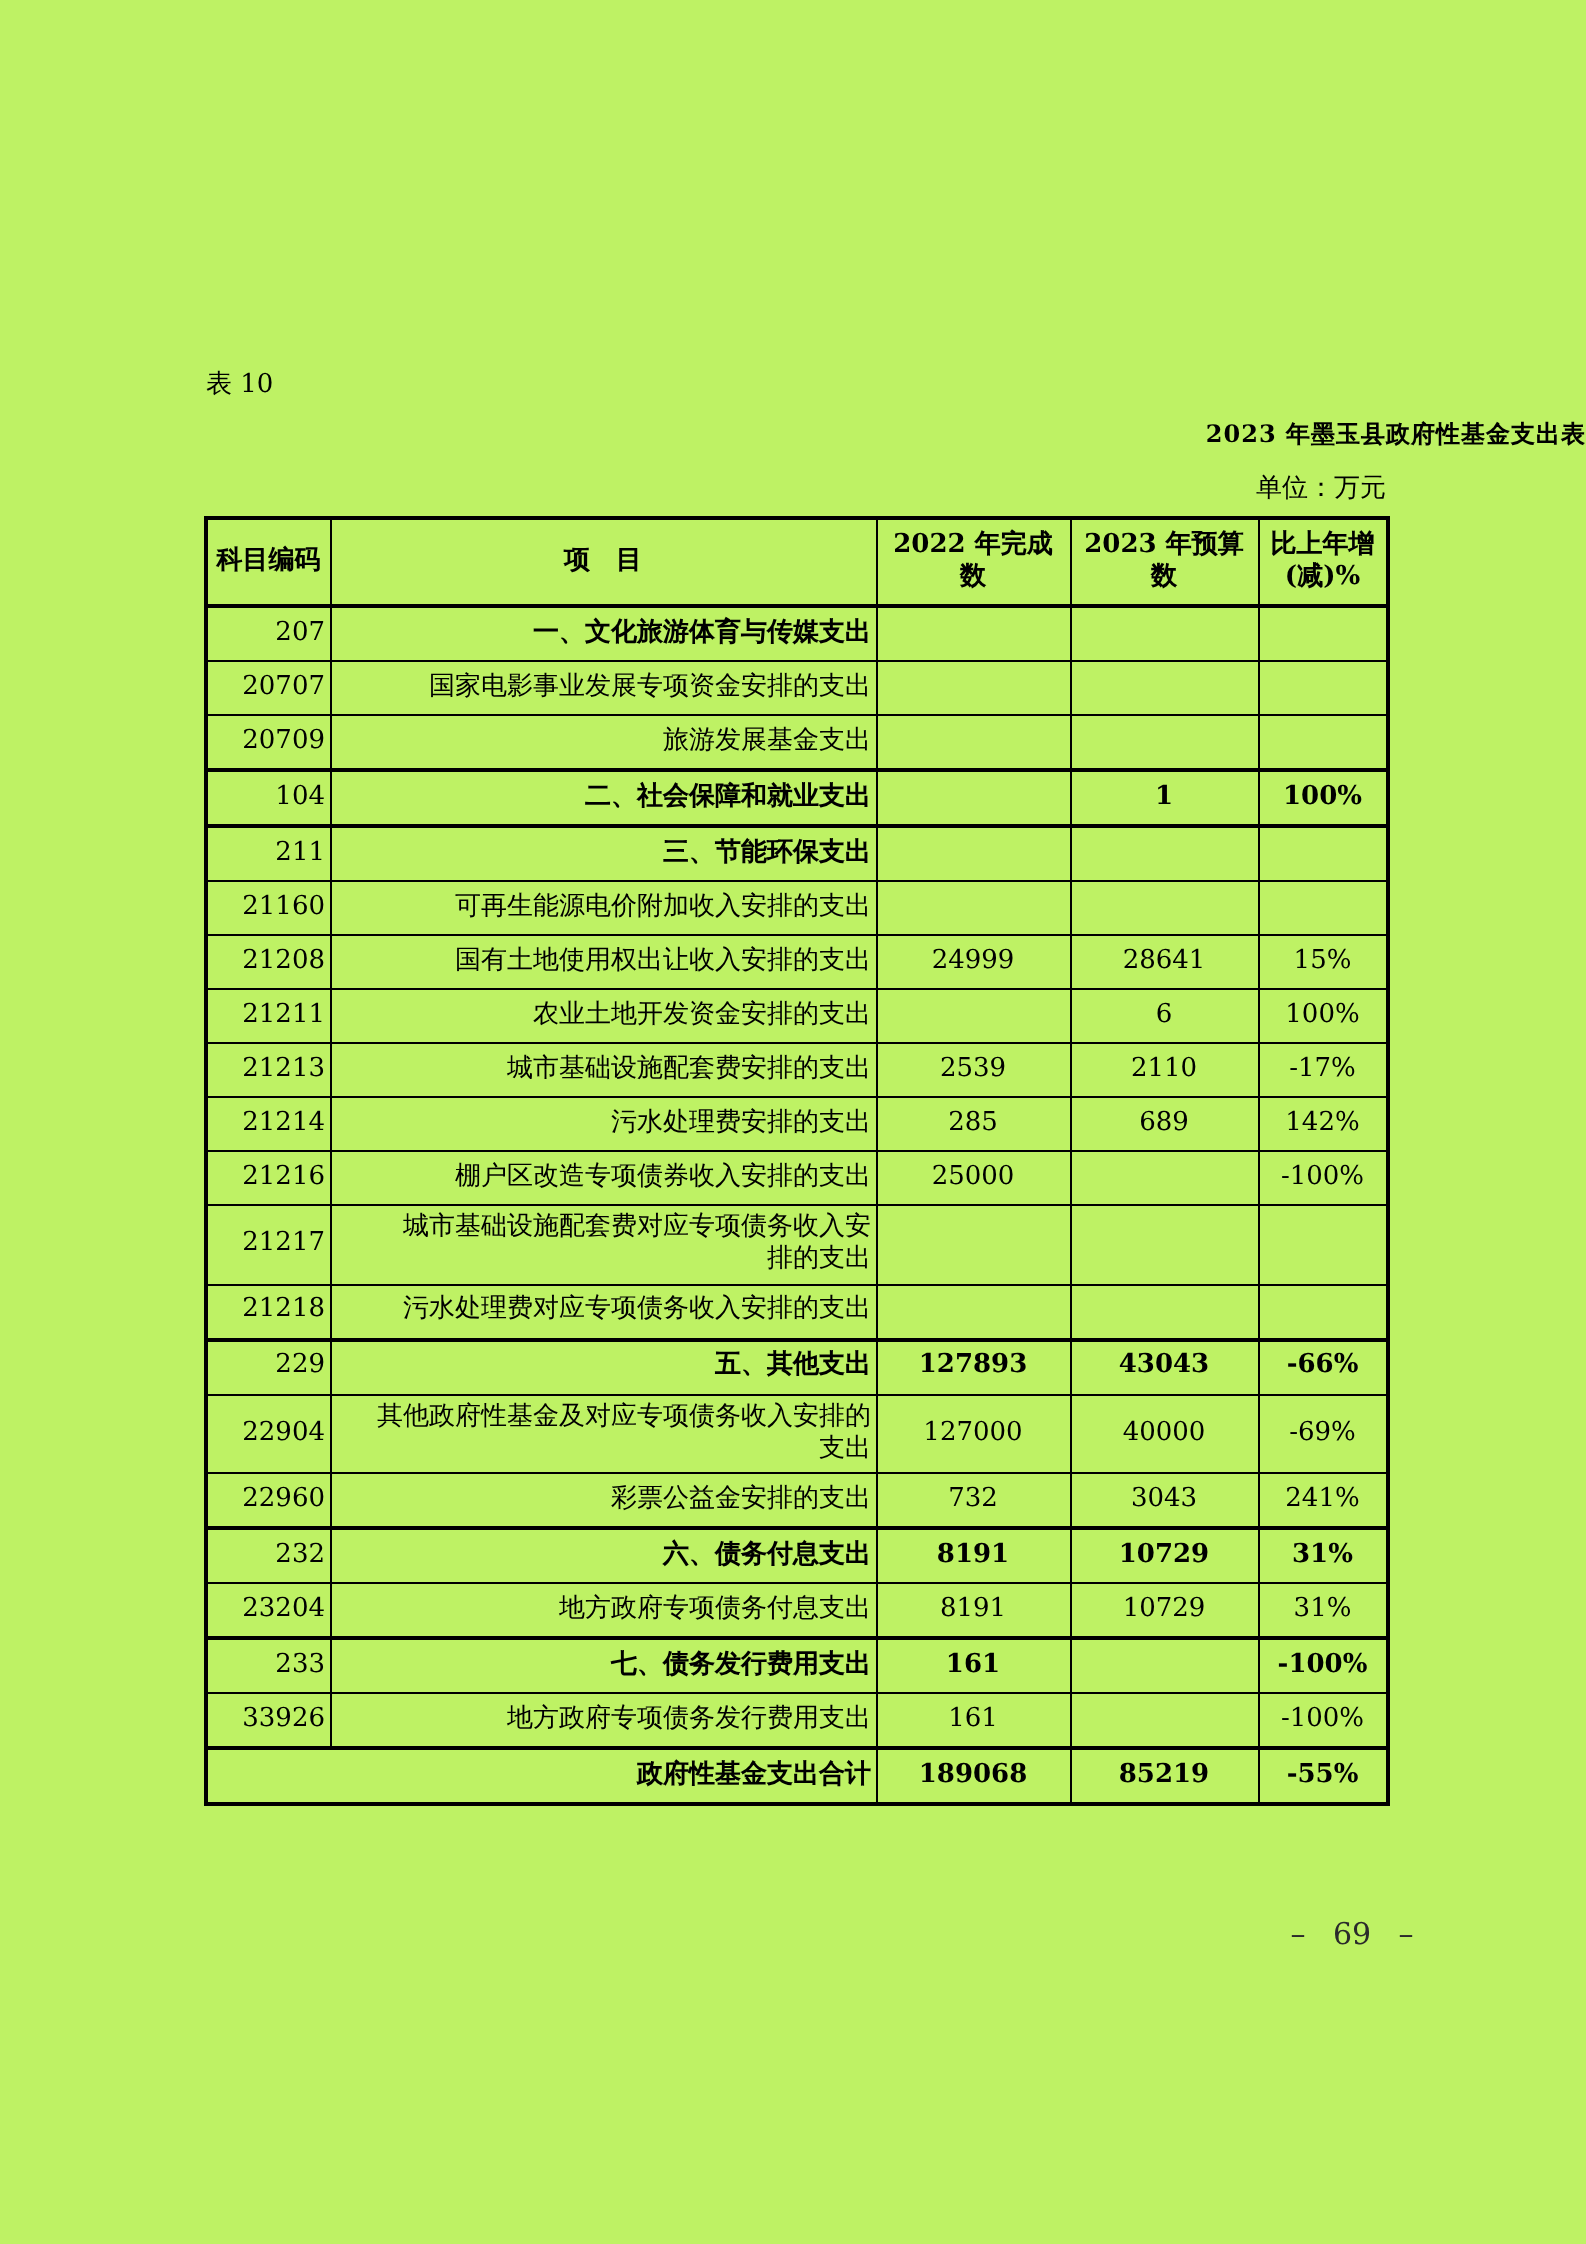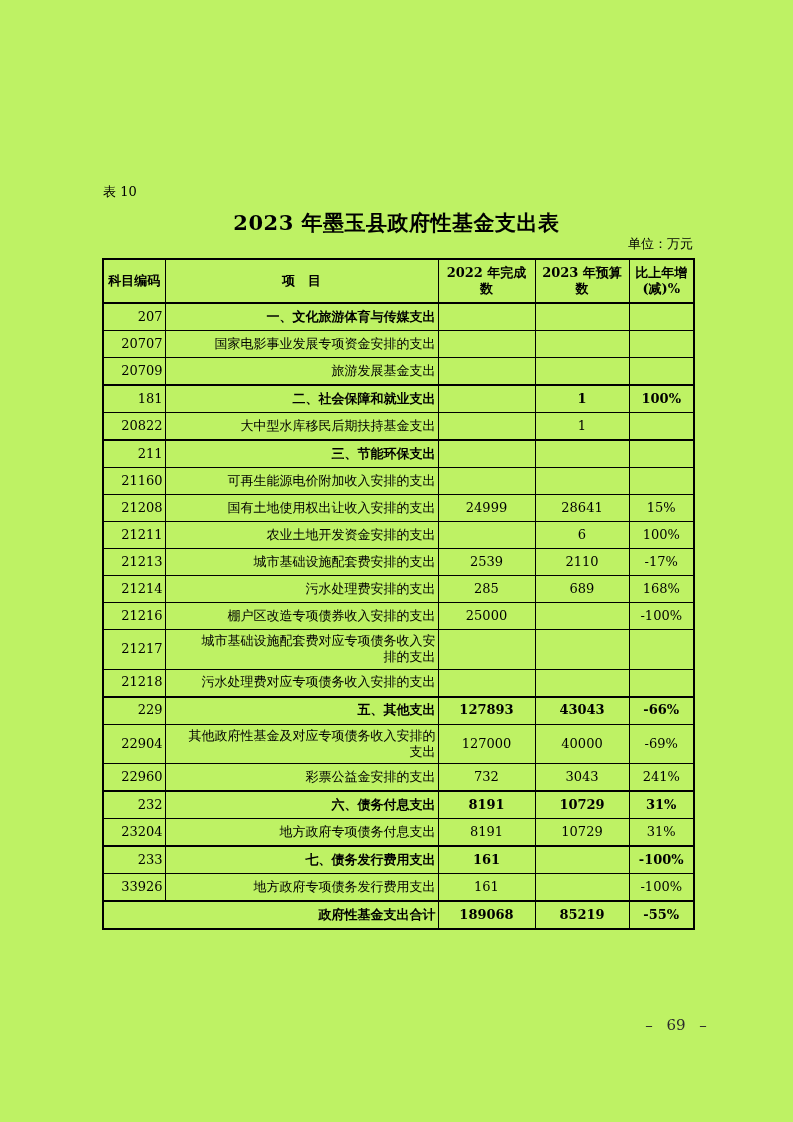--- a/index.html
+++ b/index.html
@@ -20,22 +20,22 @@
     position: absolute;
     left: 103px;
     top: 183px;
     font-size: 13px;
   }
   .doc-title {
     position: absolute;
     left: 0;
     top: 209px;
     width: 100%;
-    text-align: center;
-    font-size: 21px;
+    text-align: right;
+    font-size: 12px;
     font-weight: bold;
     letter-spacing: 0.5px;
   }
   .unit-note {
     position: absolute;
     right: 100px;
     top: 235px;
     font-size: 13px;
   }
   table.budget {
@@ -73,21 +73,21 @@
   tr.row-category td.cell-item,
   tr.row-category td.cell-num { font-weight: bold; }
   tr.row-category td { border-top: 2px solid #000000; }
   tr.row-total td { border-top: 2px solid #000000; font-weight: bold; }
   td.cell-total-label { text-align: right; }
   .ind1 { text-indent: 12px; }
   .ind2 { text-indent: 24px; }
   .page-number {
     position: absolute;
     left: 626px;
-    top: 1016px;
+    top: 958px;
     width: 100px;
     text-align: center;
     font-size: 15px;
     color: #2b2b2b;
     word-spacing: 9px;
   }
 </style>
 </head>
 <body>
 
@@ -136,32 +136,25 @@
           <td class="cell-num"></td>
         </tr>
         <tr class="row-sub">
           <td class="cell-code">20709</td>
           <td class="cell-item ind2">旅游发展基金支出</td>
           <td class="cell-num"></td>
           <td class="cell-num"></td>
           <td class="cell-num"></td>
         </tr>
         <tr class="row-category">
-          <td class="cell-code">181</td>
+          <td class="cell-code">104</td>
           <td class="cell-item">二、社会保障和就业支出</td>
           <td class="cell-num"></td>
           <td class="cell-num">1</td>
           <td class="cell-num">100%</td>
-        </tr>
-        <tr class="row-sub">
-          <td class="cell-code">20822</td>
-          <td class="cell-item ind2">大中型水库移民后期扶持基金支出</td>
-          <td class="cell-num"></td>
-          <td class="cell-num">1</td>
-          <td class="cell-num"></td>
         </tr>
         <tr class="row-category">
           <td class="cell-code">211</td>
           <td class="cell-item">三、节能环保支出</td>
           <td class="cell-num"></td>
           <td class="cell-num"></td>
           <td class="cell-num"></td>
         </tr>
         <tr class="row-sub">
           <td class="cell-code">21160</td>
@@ -189,21 +182,21 @@
           <td class="cell-item ind2">城市基础设施配套费安排的支出</td>
           <td class="cell-num">2539</td>
           <td class="cell-num">2110</td>
           <td class="cell-num">-17%</td>
         </tr>
         <tr class="row-sub">
           <td class="cell-code">21214</td>
           <td class="cell-item ind2">污水处理费安排的支出</td>
           <td class="cell-num">285</td>
           <td class="cell-num">689</td>
-          <td class="cell-num">168%</td>
+          <td class="cell-num">142%</td>
         </tr>
         <tr class="row-sub">
           <td class="cell-code">21216</td>
           <td class="cell-item ind2">棚户区改造专项债券收入安排的支出</td>
           <td class="cell-num">25000</td>
           <td class="cell-num"></td>
           <td class="cell-num">-100%</td>
         </tr>
         <tr class="row-sub">
           <td class="cell-code">21217</td>

